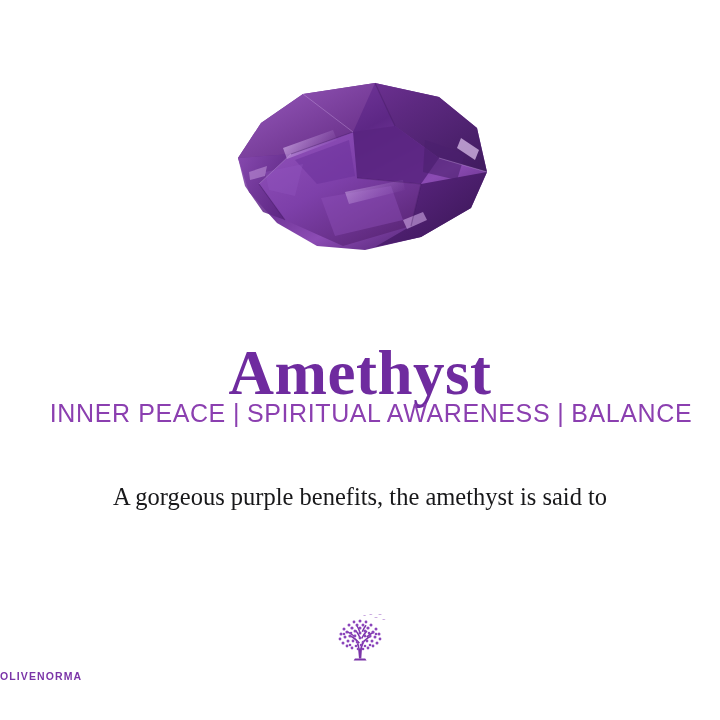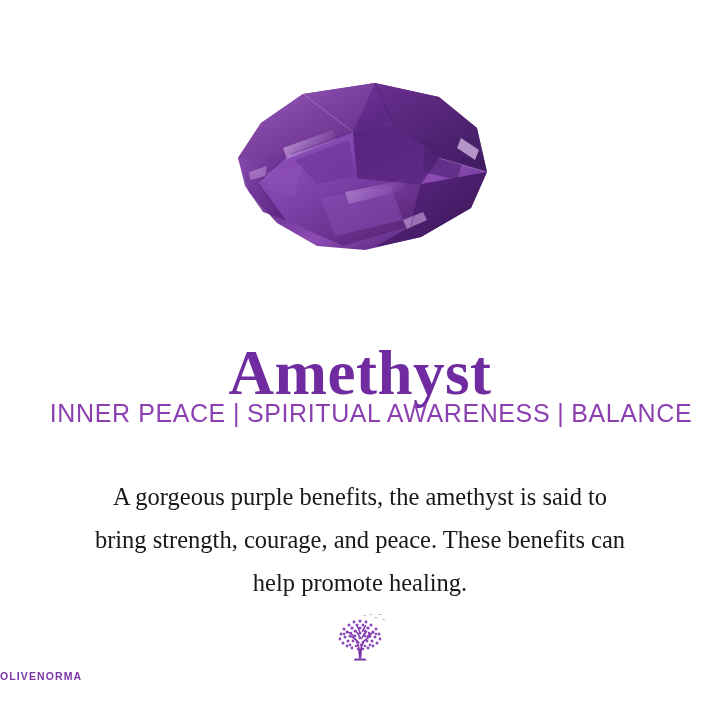--- a/index.html
+++ b/index.html
@@ -188,22 +188,21 @@
   </div>
 
   <h1 class="title">Amethyst</h1>
 
   <div class="subtitle">
     <span>INNER PEACE</span><span class="sep">|</span><span>SPIRITUAL AWARENESS</span><span class="sep">|</span><span>BALANCE</span>
   </div>
 
   <p class="body-copy">
     <span>A gorgeous purple benefits, the amethyst is said to</span><br>
-    <span>bring strength, courage, and peace. These benefits can</span><br>
-    <span>help promote healing.</span>
+    <br>
   </p>
 
   <div class="logo">
     <svg class="logo-mark" width="56" height="56" viewBox="0 0 56 56">
       <g fill="#7b35a8">
 
         <path d="M27.0,46.5 L26.2,38.0 C26.0,35.5 25.4,33.2 24.6,31.4
                  L26.4,31.0 C27.0,32.8 27.4,34.6 27.6,36.5
                  L28.2,36.5 C28.5,34.4 29.2,32.4 30.2,30.6 L31.9,31.3
                  C30.8,33.2 30.1,35.4 29.9,37.8 L29.3,46.5 Z"></path>

